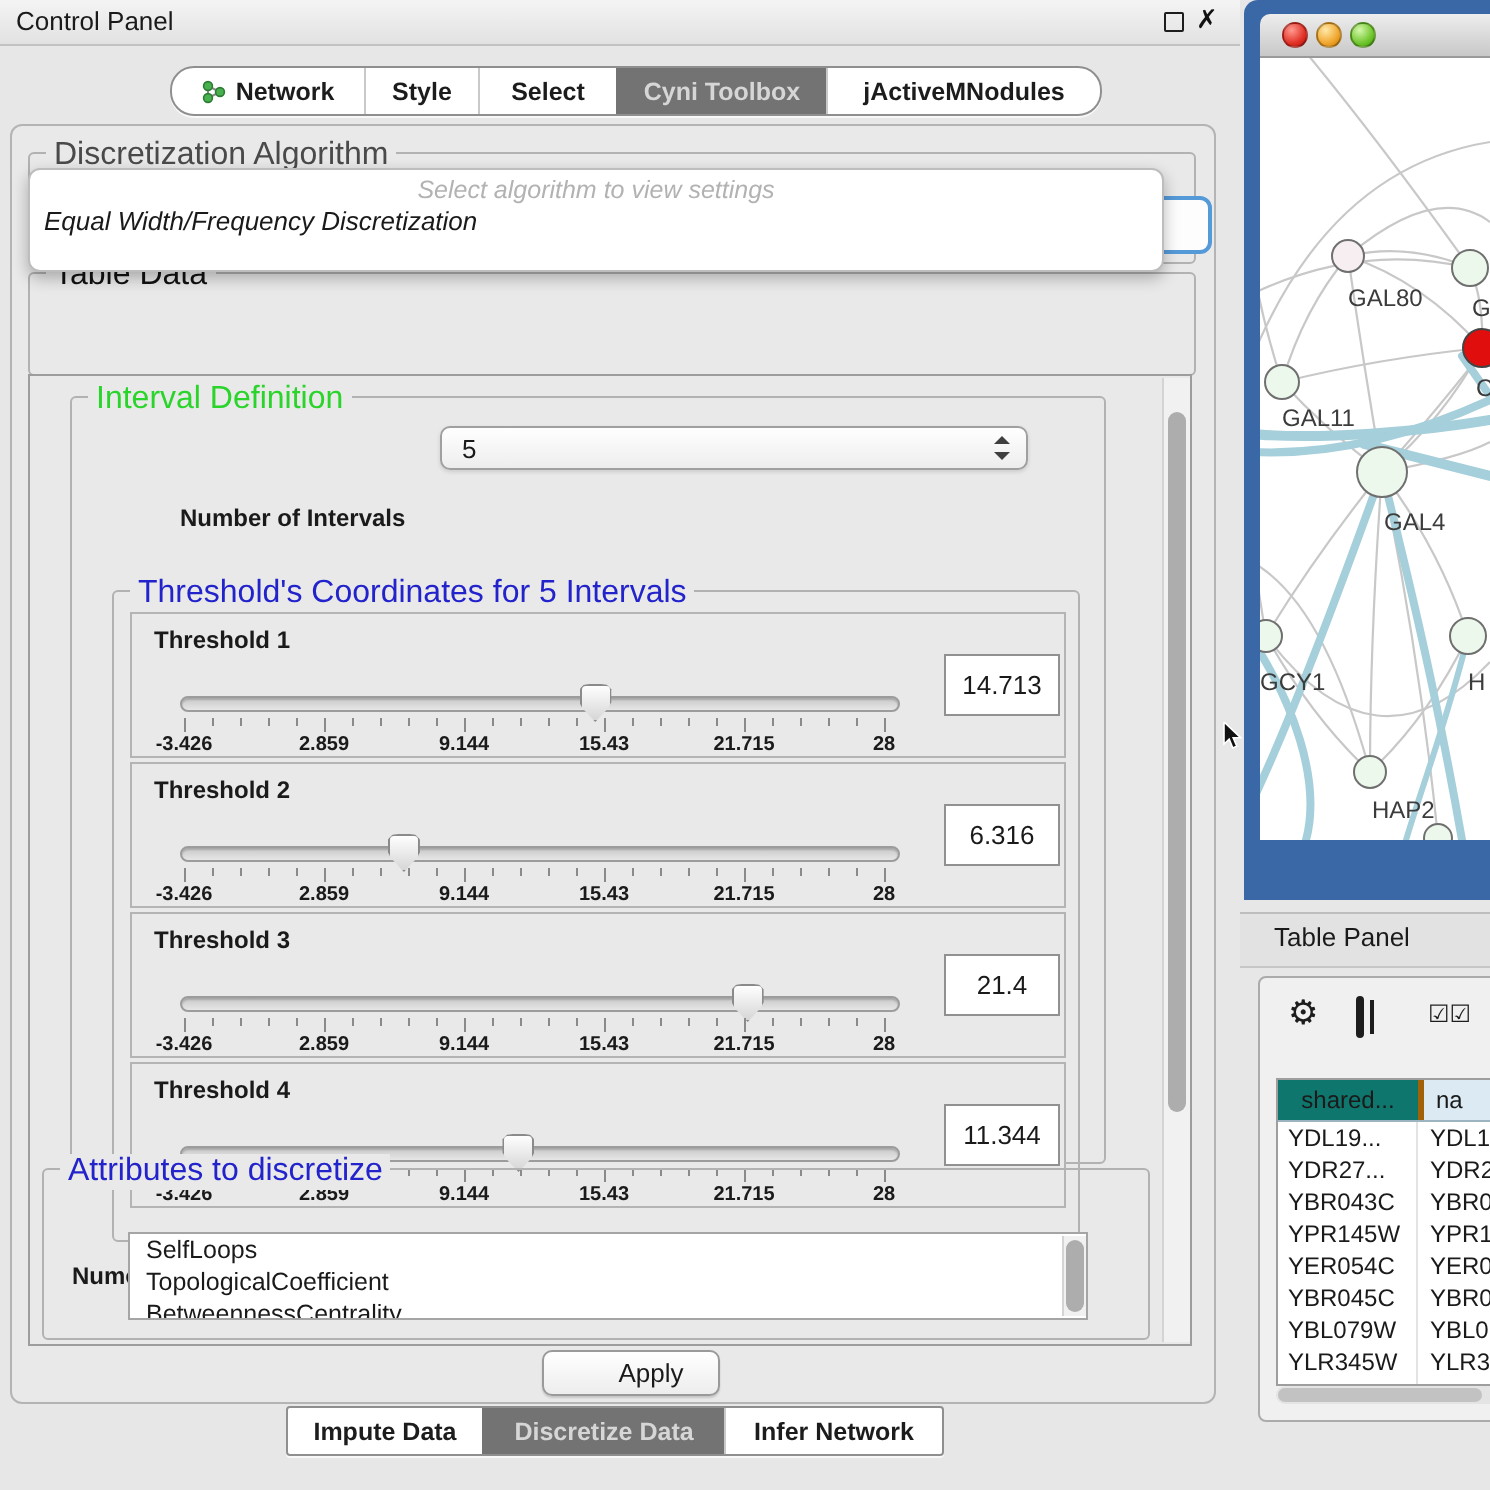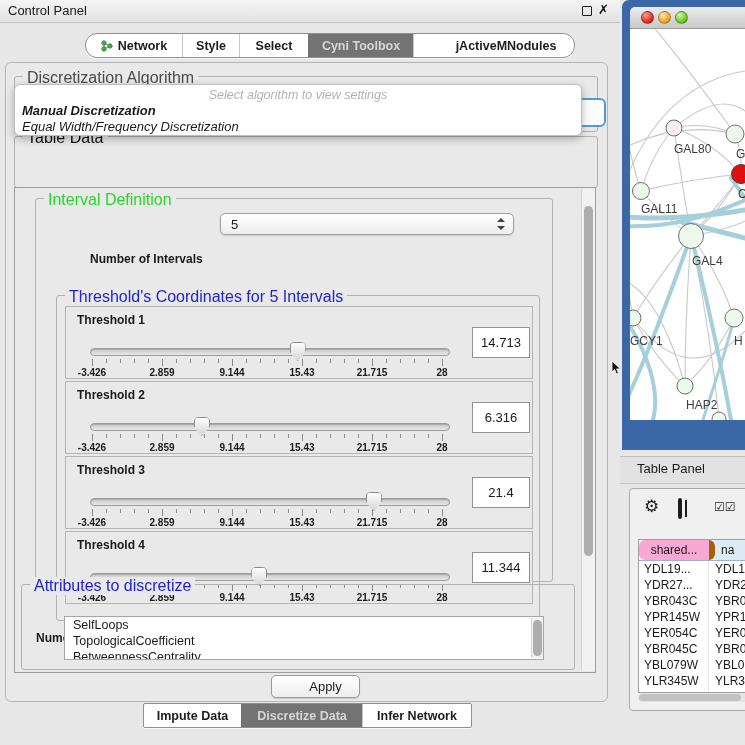--- a/index.html
+++ b/index.html
@@ -67,21 +67,21 @@
   
   .tp-header{left:620px;top:456px;width:125px;height:26px;background:#e2e2e2;border-top:1px solid #bdbdbd;border-bottom:1px solid #c6c6c6;}
   .tp-title{left:17px;top:4px;font-size:13px;}
   .table-box{left:629px;top:488px;width:122px;height:221px;background:#f0f0f0;border:1px solid #ababab;border-radius:4px;}
   .gear{font-size:17px;line-height:17px;color:#1d1d1d;}
   .cols-icon{width:15px;height:13px;border:2px solid #1d1d1d;border-radius:2px;background:#fff;position:relative;}
   .cols-icon::after{content:"";position:absolute;left:5px;top:0;bottom:0;width:2px;background:#1d1d1d;}
   .checks{font-size:12px;color:#1d1d1d;letter-spacing:0px;}
   .grid{position:absolute;left:8px;top:50px;width:112px;height:152px;border:1px solid #9e9e9e;background:#fff;overflow:hidden;}
   .ghead{display:flex;height:20px;border-bottom:1px solid #9cb4c2;font-size:12px;}
-  .ghead .hc0{width:70px;background:#f9a8d4;border-right:6px solid #a16207;display:flex;align-items:center;justify-content:center;border-radius:6px;}
+  .ghead .hc0{width:70px;background:#0f766e;border-right:3px solid #a16207;display:flex;align-items:center;justify-content:center;}
   .ghead .hc1{flex:1;background:#dcebf3;display:flex;align-items:center;padding-left:6px;}
   .trow{display:flex;height:16px;line-height:16px;font-size:12px;}
   .trow .tc0{width:70px;padding-left:5px;box-sizing:border-box;border-right:1px solid #e3e3e3;overflow:hidden;white-space:nowrap;}
   .trow .tc1{flex:1;padding-left:6px;overflow:hidden;white-space:nowrap;}
   .hs-track{position:absolute;left:8px;top:204px;width:112px;height:9px;background:#e4e4e4;border-radius:5px;}
   .hs-thumb{position:absolute;left:1px;top:1px;width:102px;height:7px;background:#c2c2c2;border-radius:4px;}
 </style>
 </head>
 <body>
 
@@ -109,35 +109,34 @@
     </div>
     <div class="seg" style="width:56px;">
       <span>Style</span>
     </div>
     <div class="seg" style="width:68px;">
       <span>Select</span>
     </div>
     <div class="seg selected" style="width:104px;">
       <span>Cyni Toolbox</span>
     </div>
-    <div class="seg" style="width:136px;padding-left:24px;">
+    <div class="seg" style="width:136px;">
       <span>jActiveMNodules</span>
     </div>
   </div>
 
   <div class="a main-panel">
 
     <div class="a group" style="left:8px;top:13px;width:582px;height:54px;">
       <span class="group-title gt-gray">Discretization Algorithm</span>
     </div>
     <div class="a combo-focus" style="left:554px;top:35px;width:42px;height:25px;"></div>
 
     <div class="a popup" style="left:8px;top:21px;width:566px;height:50px;">
       <div class="popup-prompt">Select algorithm to view settings</div>
-      <div class="popup-item bold">Manual Discretization</div>
       <div class="popup-item">Equal Width/Frequency Discretization</div>
     </div>
 
     <div class="a group" style="left:8px;top:73px;width:582px;height:50px;">
       <span class="group-title" style="color:#111;">Table Data</span>
     </div>
 
     <div class="a scroll-box" style="left:8px;top:124px;width:582px;height:486px;box-sizing:border-box;">
       <div class="vtrack">
         <div class="vthumb" style="top:17px;height:350px;"></div>

